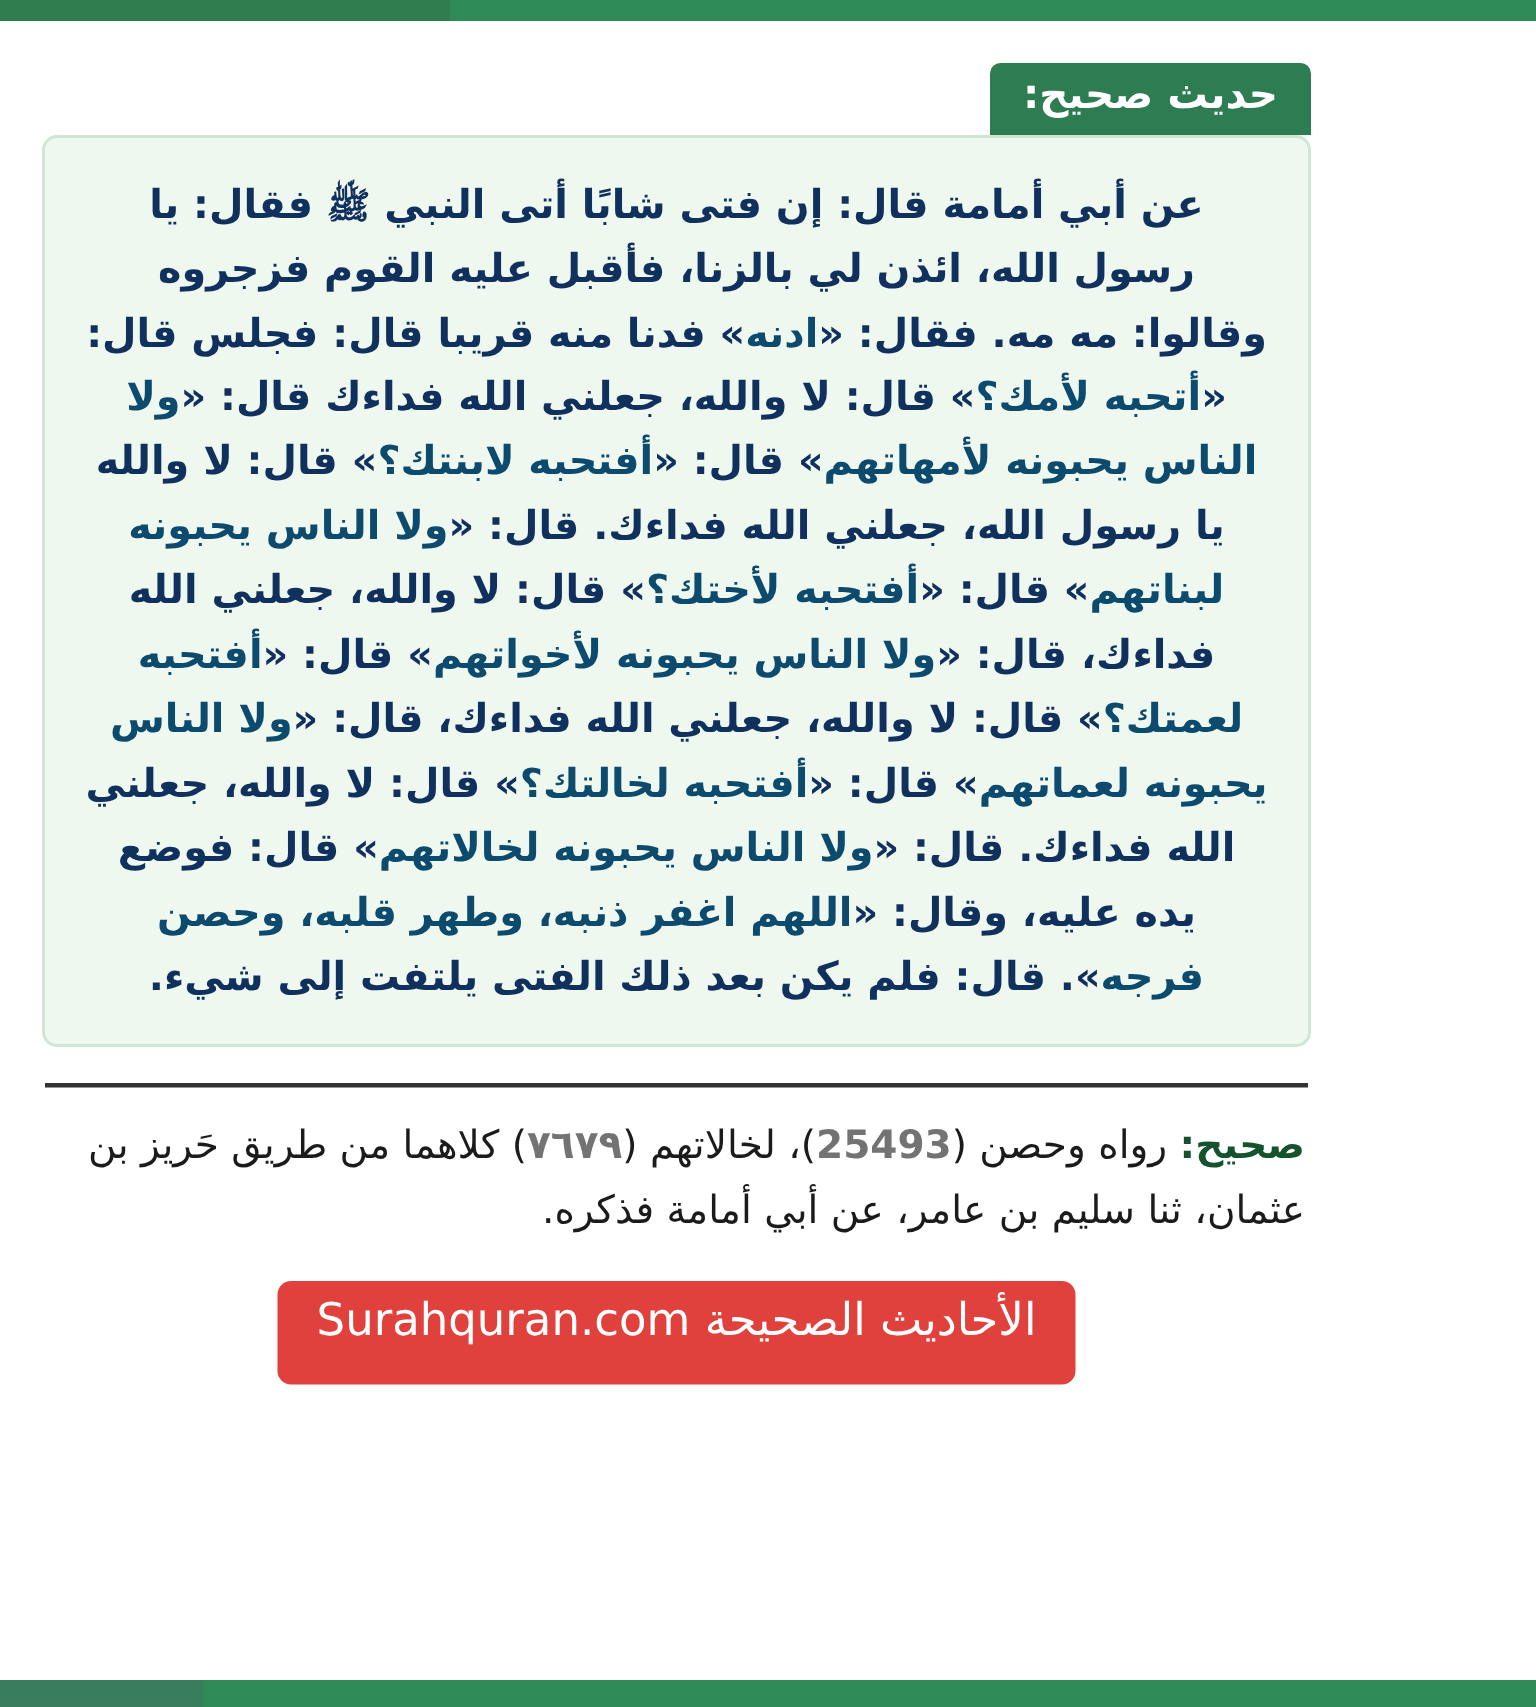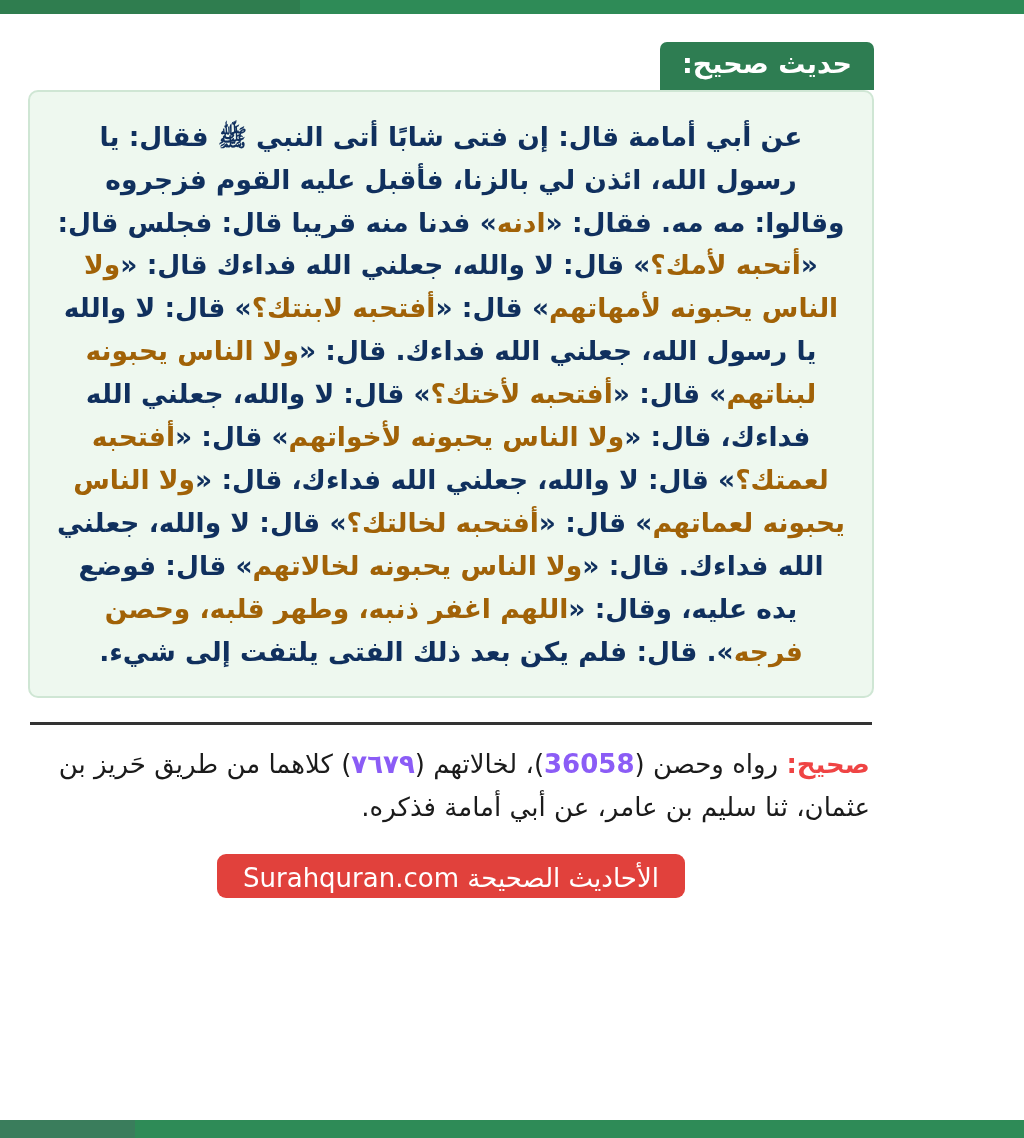--- a/index.html
+++ b/index.html
@@ -81,21 +81,21 @@
     border-radius: 10px;
     padding: 24px 26px 22px 26px;
     color: #10305e;
     font-size: 26.5px;
     font-weight: bold;
     line-height: 1.62;
     text-align: center;
     direction: rtl;
   }
   .hadith-box .q {
-    color: #a16207;
+    color: #0c4a6e;
   }
   .hadith-box .sallam {
     font-size: 24px;
     color: #10305e;
   }
 
   
   .divider {
     border: none;
     border-top: 3px solid #333;
@@ -105,40 +105,40 @@
   
   .takhreej {
     direction: rtl;
     text-align: right;
     color: #1b1b1b;
     font-size: 26px;
     line-height: 1.65;
     padding: 0 4px;
   }
   .takhreej .grade-word {
-    color: #ef4444;
+    color: #14532d;
     font-weight: bold;
     text-align: right;
   }
   .takhreej .num {
-    color: #8b5cf6;
+    color: #737373;
     font-weight: bold;
   }
 
   
   .footer-row {
     display: flex;
     justify-content: center;
     margin-top: 26px;
   }
   .site-badge {
     background: #e1413c;
     color: #ffffff;
-    font-size: 26px;
-    padding: 10px 26px 4px 26px;
+    font-size: 30px;
+    padding: 10px 26px 24px 26px;
     border-radius: 9px;
     line-height: 1.15;
     white-space: nowrap;
     direction: rtl;
   }
 </style>
 </head>
 <body>
 
 <div class="top-bar">
@@ -151,21 +151,21 @@
     <div class="grade-header">حديث صحيح:</div>
   </div>
 
   <div class="hadith-box">
     <span id="hadith-text"><span>عن أبي أمامة قال: إن فتى شابًا أتى النبي </span><span class="sallam">ﷺ</span><span> فقال: يا رسول الله، ائذن لي بالزنا، فأقبل عليه القوم فزجروه وقالوا: مه مه. فقال: «</span><span class="q">ادنه</span><span>» فدنا منه قريبا قال: فجلس قال: «</span><span class="q">أتحبه لأمك؟</span><span>» قال: لا والله، جعلني الله فداءك قال: «</span><span class="q">ولا الناس يحبونه لأمهاتهم</span><span>» قال: «</span><span class="q">أفتحبه لابنتك؟</span><span>» قال: لا والله يا رسول الله، جعلني الله فداءك. قال: «</span><span class="q">ولا الناس يحبونه لبناتهم</span><span>» قال: «</span><span class="q">أفتحبه لأختك؟</span><span>» قال: لا والله، جعلني الله فداءك، قال: «</span><span class="q">ولا الناس يحبونه لأخواتهم</span><span>» قال: «</span><span class="q">أفتحبه لعمتك؟</span><span>» قال: لا والله، جعلني الله فداءك، قال: «</span><span class="q">ولا الناس يحبونه لعماتهم</span><span>» قال: «</span><span class="q">أفتحبه لخالتك؟</span><span>» قال: لا والله، جعلني الله فداءك. قال: «</span><span class="q">ولا الناس يحبونه لخالاتهم</span><span>» قال: فوضع يده عليه، وقال: «</span><span class="q">اللهم اغفر ذنبه، وطهر قلبه، وحصن فرجه</span><span>». قال: فلم يكن بعد ذلك الفتى يلتفت إلى شيء.</span></span>
   </div>
 
   <hr class="divider">
 
   <div class="takhreej">
-    <span class="grade-word">صحيح:</span><span id="takhreej-body"><span> رواه وحصن (</span><span class="num">36058</span><span>)، لخالاتهم (</span><span class="num">٧٦٧٩</span><span>) كلاهما من طريق حَريز بن عثمان، ثنا سليم بن عامر، عن أبي أمامة فذكره.</span></span>
+    <span class="grade-word">صحيح:</span><span id="takhreej-body"><span> رواه وحصن (</span><span class="num">25493</span><span>)، لخالاتهم (</span><span class="num">٧٦٧٩</span><span>) كلاهما من طريق حَريز بن عثمان، ثنا سليم بن عامر، عن أبي أمامة فذكره.</span></span>
   </div>
 
   <div class="footer-row">
     <div class="site-badge">الأحاديث الصحيحة Surahquran.com</div>
   </div>
 
 </div>
 
 <div class="bottom-bar">
   <div class="seg-dark"></div>

